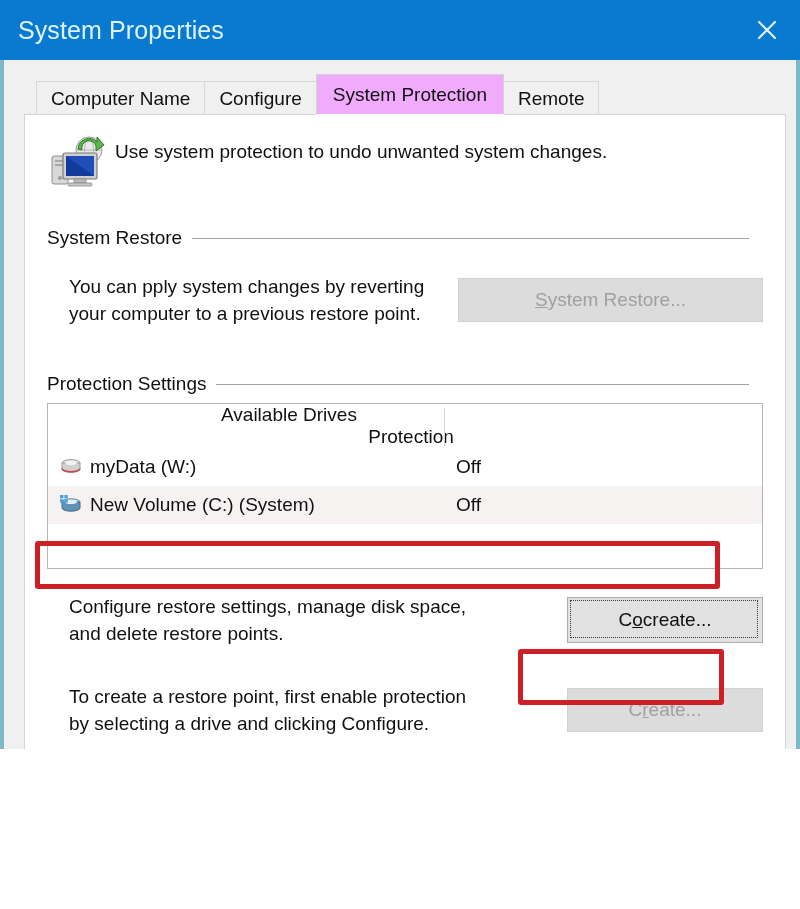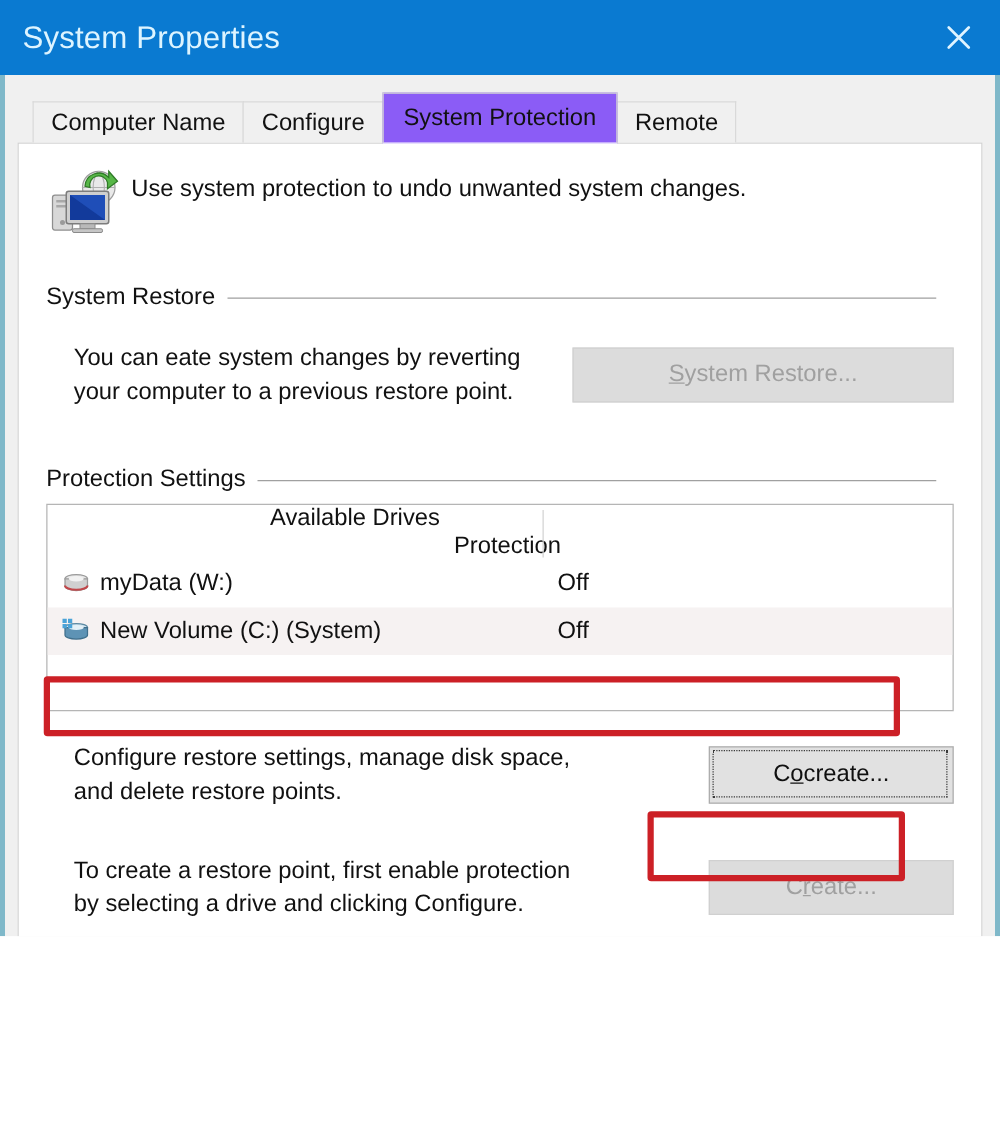--- a/index.html
+++ b/index.html
@@ -62,21 +62,21 @@
     justify-content: center;
     cursor: default;
   }
   .close-btn svg { display: block; }
 
   
   .client {
     flex: 1 1 auto;
     background: #f0f0f0;
     position: relative;
-    padding: 14px 10px 0 10px;
+    padding: 14px 10px 0 20px;
     box-sizing: border-box;
     display: flex;
     flex-direction: column;
   }
 
   
   .tabstrip {
     position: relative;
     height: 40px;
     flex: 0 0 40px;
@@ -97,21 +97,21 @@
     border: 1px solid #d9d9d9;
     border-bottom: none;
     margin-right: -1px;
     white-space: nowrap;
     cursor: default;
     box-sizing: border-box;
   }
   .tab.active {
     height: 41px;
     line-height: 40px;
-    background: #8b5cf6;
+    background: #f0abfc;
     border: 1px solid #d3d3d3;
     border-bottom: 1px solid #ffffff;
     margin-bottom: -1px;
     z-index: 4;
     padding: 0 16px;
   }
 
   
   .tabpage {
     flex: 1 1 auto;
@@ -351,21 +351,21 @@
         </div>
 
         <div class="group" style="margin-top:34px;">
           <div class="group-head">
             <div class="group-title">System Restore</div>
             <div class="group-rule"></div>
           </div>
 
           <div class="row" style="margin-top:22px; padding-left:22px;">
             <div class="row-desc">
-              <div>You can eate system changes by reverting</div>
+              <div>You can pply system changes by reverting</div>
               <div>your computer to a previous restore point.</div>
             </div>
             <div class="row-spacer"></div>
             <div class="btn btn-sysrestore disabled">
               <span><u class="accel">S</u><span>ystem Restore...</span></span>
             </div>
           </div>
         </div>
 
         <div class="group" style="margin-top:44px;">

